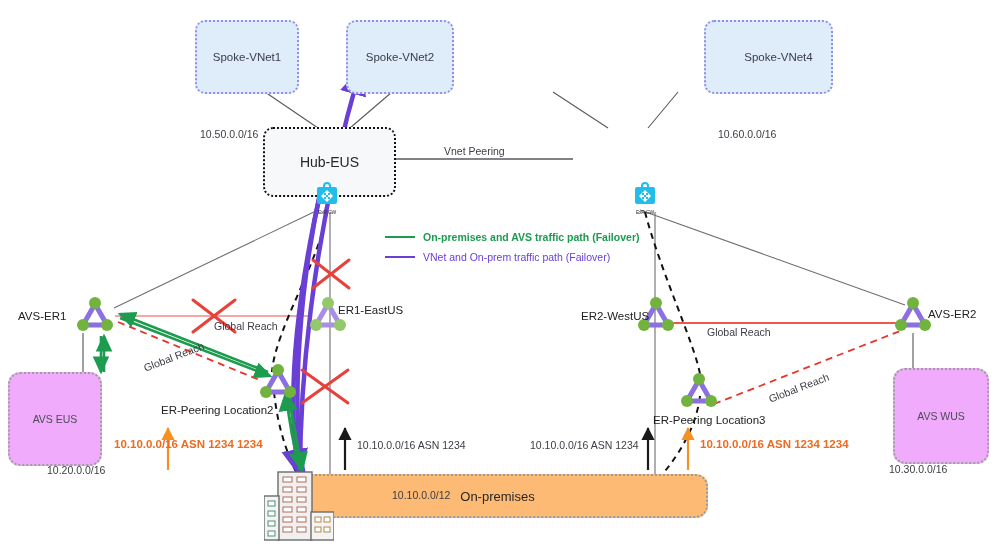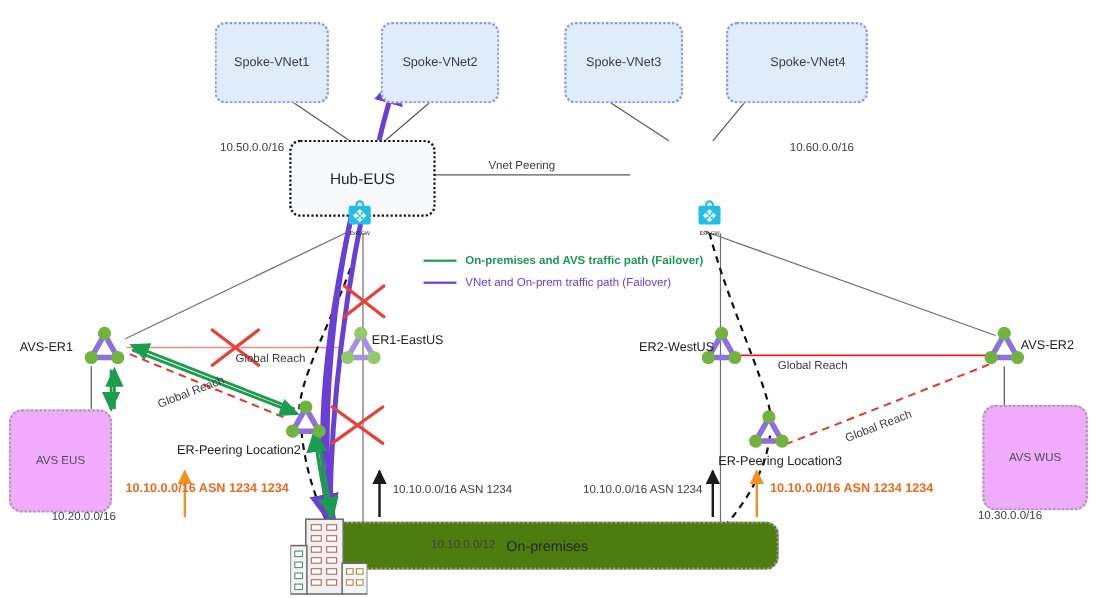--- a/index.html
+++ b/index.html
@@ -18,21 +18,21 @@
     position:absolute;background:#f7f8fa;border:2.5px dotted #111111;border-radius:10px;
     display:flex;align-items:center;justify-content:center;
     font-size:14px;color:#262626;
   }
   .avs{
     position:absolute;background:#f0abfc;border:2px dotted #9e9e9e;border-radius:12px;
     display:flex;align-items:center;justify-content:center;text-align:center;
     font-size:10.5px;color:#4b4b55;
   }
   .onprem{
-    position:absolute;background:#4d7c0f;border:2px dotted #9a9a9a;border-radius:12px;
+    position:absolute;background:#fdba74;border:2px dotted #9a9a9a;border-radius:12px;
     display:flex;align-items:center;justify-content:center;
     font-size:13px;color:#262626;
   }
 
   
   .lbl{position:absolute;font-size:10.5px;color:#3c3c44;white-space:nowrap;}
   .lbl.node{font-size:11.5px;color:#222;}
   .lbl.orange{color:#ec6b1f;font-size:11.5px;font-weight:600;}
   .lbl.rot-a{transform:rotate(-21deg);transform-origin:left center;}
   .lbl.rot-b{transform:rotate(-21deg);transform-origin:left center;}
@@ -144,24 +144,21 @@
       </g>
     </g>
   </svg>
 
   <div class="vnet" style="left:195px;top:20px;width:100px;height:70px;">
     <span>Spoke-VNet1</span>
   </div>
   <div class="vnet" style="left:346px;top:20px;width:104px;height:70px;">
     <span>Spoke-VNet2</span>
   </div>
-  <div class="vnet" style="left:513px;top:20px;width:104px;height:70px;">
-    <span>Spoke-VNet3</span>
-  </div>
-  <div class="vnet" style="left:660px;top:20px;width:105px;height:70px;padding-left:20px;">
+  <div class="vnet" style="left:704px;top:20px;width:105px;height:70px;padding-left:20px;">
     <span>Spoke-VNet4</span>
   </div>
 
   <div class="hub" style="left:263px;top:127px;width:129px;height:66px;">
     <span>Hub-EUS</span>
   </div>
   <div class="lbl" style="left:200px;top:128px;">10.50.0.0/16</div>
 
   <div class="lbl" style="left:718px;top:128px;">10.60.0.0/16</div>
 

